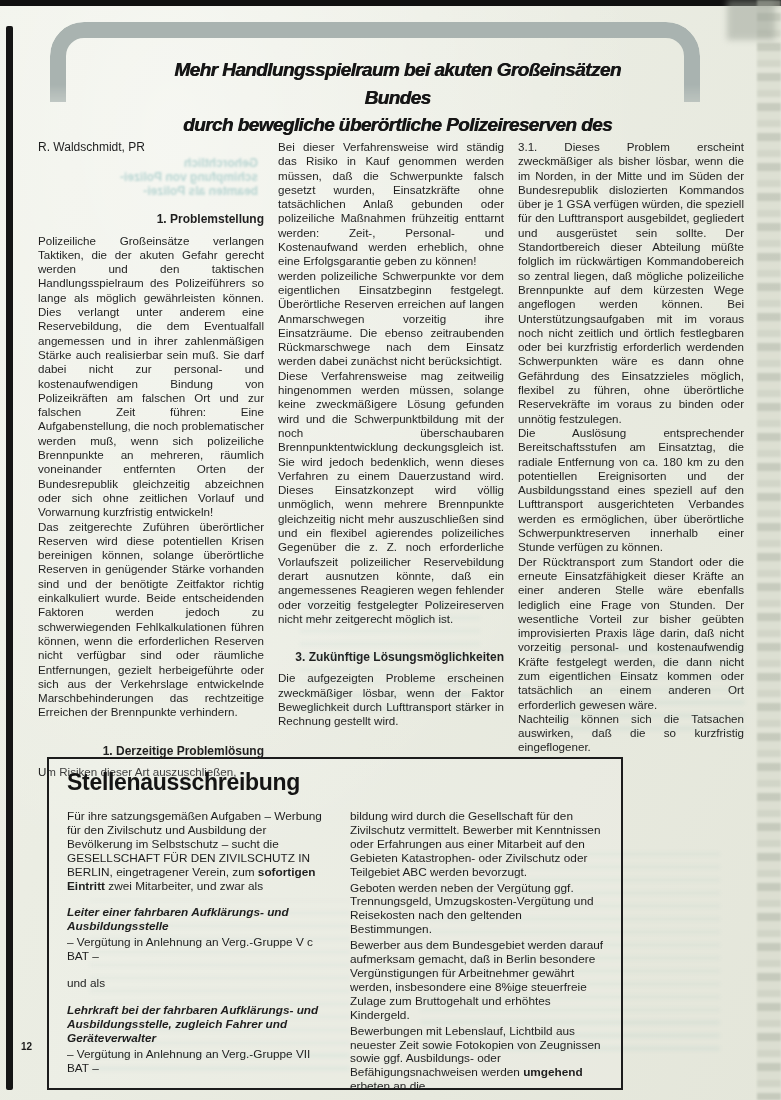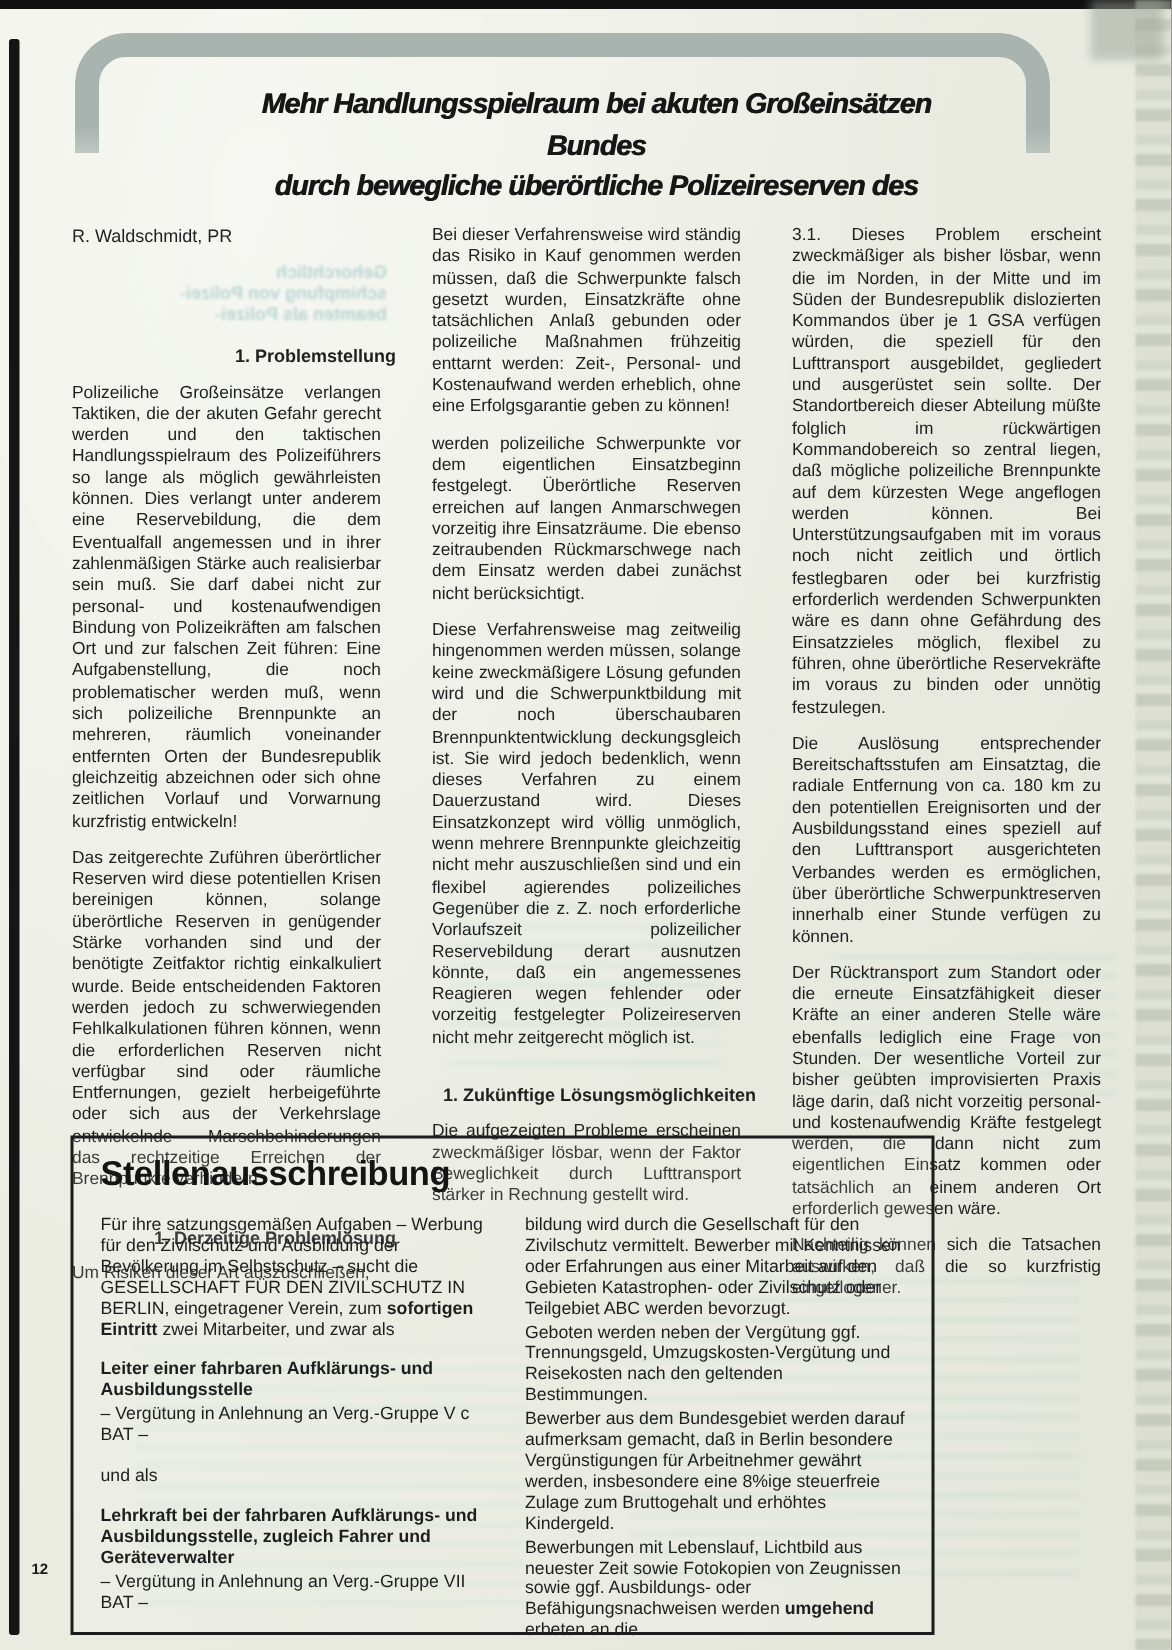--- a/index.html
+++ b/index.html
@@ -29,21 +29,21 @@
   }
   
   .headline{
     position:absolute;left:40px;top:56px;width:715px;
     font-size:19px;line-height:27.5px;font-weight:bold;font-style:italic;
     letter-spacing:-.6px;color:#161616;text-shadow:.5px 0 0 #161616;text-align:center;
   }
   
   .columns{position:absolute;left:38px;top:140px;width:706px;display:flex;gap:14px;}
   .col{width:226px;font-size:11.6px;line-height:14.3px;text-align:justify;}
-  .col p{margin:10px;}
+  .col p{margin:0;}
   .col .head{font-size:12px;font-weight:bold;text-align:right;margin:0 0 7px 0;}
   .mt-gap{margin-top:24px !important;}
   
   .ghost{
     height:46px;margin:2px 0 10px 0;transform:scaleX(-1);
     color:#6fae ae;color:#6faeae;opacity:.45;filter:blur(.9px);
     font-weight:bold;font-size:12px;line-height:14px;text-align:left;padding-left:6px;
   }
   .smudge{
     position:absolute;opacity:.10;filter:blur(2.2px);pointer-events:none;
@@ -52,21 +52,21 @@
   
   .ad-box{
     position:absolute;left:47px;top:757px;width:576px;height:333px;box-sizing:border-box;
     border:2.5px solid #1c1c1c;background:rgba(255,255,255,.12);padding:8px 16px 0 18px;
   }
   .ad-title{font-size:23px;font-weight:bold;letter-spacing:-.3px;color:#141414;margin:2px 0 14px 0;}
   .ad-cols{display:flex;gap:28px;}
   .ad-col{flex:1;font-size:11.8px;line-height:13.9px;color:#1e1e1e;text-align:left;}
   .ad-col p{margin:0 0 2px 0;}
   .ad-col .sp{margin-bottom:13px;}
-  .ad-col .job{font-weight:bold;}
+  .ad-col .job{font-weight:bold;font-style:italic;}
   .ad-address{font-weight:bold;font-size:15px;margin-top:14px !important;line-height:15px;}
   b{font-weight:bold;}
   .page-number{position:absolute;left:21px;top:1041px;font-size:10px;font-weight:bold;color:#1a1a1a;}
 </style>
 </head>
 <body>
 
 <div class="page">
 
   <div class="scan-top"></div>
@@ -97,21 +97,21 @@
       <p>Polizeiliche Großeinsätze verlangen Taktiken, die der akuten Gefahr gerecht werden und den taktischen Handlungsspielraum des Polizeiführers so lange als möglich gewährleisten können. Dies verlangt unter anderem eine Reservebildung, die dem Eventualfall angemessen und in ihrer zahlenmäßigen Stärke auch realisierbar sein muß. Sie darf dabei nicht zur personal- und kostenaufwendigen Bindung von Polizeikräften am falschen Ort und zur falschen Zeit führen: Eine Aufgabenstellung, die noch problematischer werden muß, wenn sich polizeiliche Brennpunkte an mehreren, räumlich voneinander entfernten Orten der Bundesrepublik gleichzeitig abzeichnen oder sich ohne zeitlichen Vorlauf und Vorwarnung kurzfristig entwickeln!</p>
       <p>Das zeitgerechte Zuführen überörtlicher Reserven wird diese potentiellen Krisen bereinigen können, solange überörtliche Reserven in genügender Stärke vorhanden sind und der benötigte Zeitfaktor richtig einkalkuliert wurde. Beide entscheidenden Faktoren werden jedoch zu schwerwiegenden Fehlkalkulationen führen können, wenn die erforderlichen Reserven nicht verfügbar sind oder räumliche Entfernungen, gezielt herbeigeführte oder sich aus der Verkehrslage entwickelnde Marschbehinderungen das rechtzeitige Erreichen der Brennpunkte verhindern.</p>
       <p class="head mt-gap">1. Derzeitige Problemlösung</p>
       <p>Um Risiken dieser Art auszuschließen,</p>
     </div>
 
     <div class="col">
       <p>Bei dieser Verfahrensweise wird ständig das Risiko in Kauf genommen werden müssen, daß die Schwerpunkte falsch gesetzt wurden, Einsatzkräfte ohne tatsächlichen Anlaß gebunden oder polizeiliche Maßnahmen frühzeitig enttarnt werden: Zeit-, Personal- und Kostenaufwand werden erheblich, ohne eine Erfolgsgarantie geben zu können!</p>
       <p>werden polizeiliche Schwerpunkte vor dem eigentlichen Einsatzbeginn festgelegt. Überörtliche Reserven erreichen auf langen Anmarschwegen vorzeitig ihre Einsatzräume. Die ebenso zeitraubenden Rückmarschwege nach dem Einsatz werden dabei zunächst nicht berücksichtigt.</p>
       <p>Diese Verfahrensweise mag zeitweilig hingenommen werden müssen, solange keine zweckmäßigere Lösung gefunden wird und die Schwerpunktbildung mit der noch überschaubaren Brennpunktentwicklung deckungsgleich ist. Sie wird jedoch bedenklich, wenn dieses Verfahren zu einem Dauerzustand wird. Dieses Einsatzkonzept wird völlig unmöglich, wenn mehrere Brennpunkte gleichzeitig nicht mehr auszuschließen sind und ein flexibel agierendes polizeiliches Gegenüber die z. Z. noch erforderliche Vorlaufszeit polizeilicher Reservebildung derart ausnutzen könnte, daß ein angemessenes Reagieren wegen fehlender oder vorzeitig festgelegter Polizeireserven nicht mehr zeitgerecht möglich ist.</p>
-      <p class="head mt-gap">1. Zukünftige Lösungsmöglichkeiten</p>
+      <p class="head mt-gap">3. Zukünftige Lösungsmöglichkeiten</p>
       <p>Die aufgezeigten Probleme erscheinen zweckmäßiger lösbar, wenn der Faktor Beweglichkeit durch Lufttransport stärker in Rechnung gestellt wird.</p>
     </div>
 
     <div class="col">
       <p>3.1. Dieses Problem erscheint zweckmäßiger als bisher lösbar, wenn die im Norden, in der Mitte und im Süden der Bundesrepublik dislozierten Kommandos über je 1 GSA verfügen würden, die speziell für den Lufttransport ausgebildet, gegliedert und ausgerüstet sein sollte. Der Standortbereich dieser Abteilung müßte folglich im rückwärtigen Kommandobereich so zentral liegen, daß mögliche polizeiliche Brennpunkte auf dem kürzesten Wege angeflogen werden können. Bei Unterstützungsaufgaben mit im voraus noch nicht zeitlich und örtlich festlegbaren oder bei kurzfristig erforderlich werdenden Schwerpunkten wäre es dann ohne Gefährdung des Einsatzzieles möglich, flexibel zu führen, ohne überörtliche Reservekräfte im voraus zu binden oder unnötig festzulegen.</p>
       <p>Die Auslösung entsprechender Bereitschaftsstufen am Einsatztag, die radiale Entfernung von ca. 180 km zu den potentiellen Ereignisorten und der Ausbildungsstand eines speziell auf den Lufttransport ausgerichteten Verbandes werden es ermöglichen, über überörtliche Schwerpunktreserven innerhalb einer Stunde verfügen zu können.</p>
       <p>Der Rücktransport zum Standort oder die erneute Einsatzfähigkeit dieser Kräfte an einer anderen Stelle wäre ebenfalls lediglich eine Frage von Stunden. Der wesentliche Vorteil zur bisher geübten improvisierten Praxis läge darin, daß nicht vorzeitig personal- und kostenaufwendig Kräfte festgelegt werden, die dann nicht zum eigentlichen Einsatz kommen oder tatsächlich an einem anderen Ort erforderlich gewesen wäre.</p>
       <p>Nachteilig können sich die Tatsachen auswirken, daß die so kurzfristig eingeflogener.</p>
     </div>
   </div>

